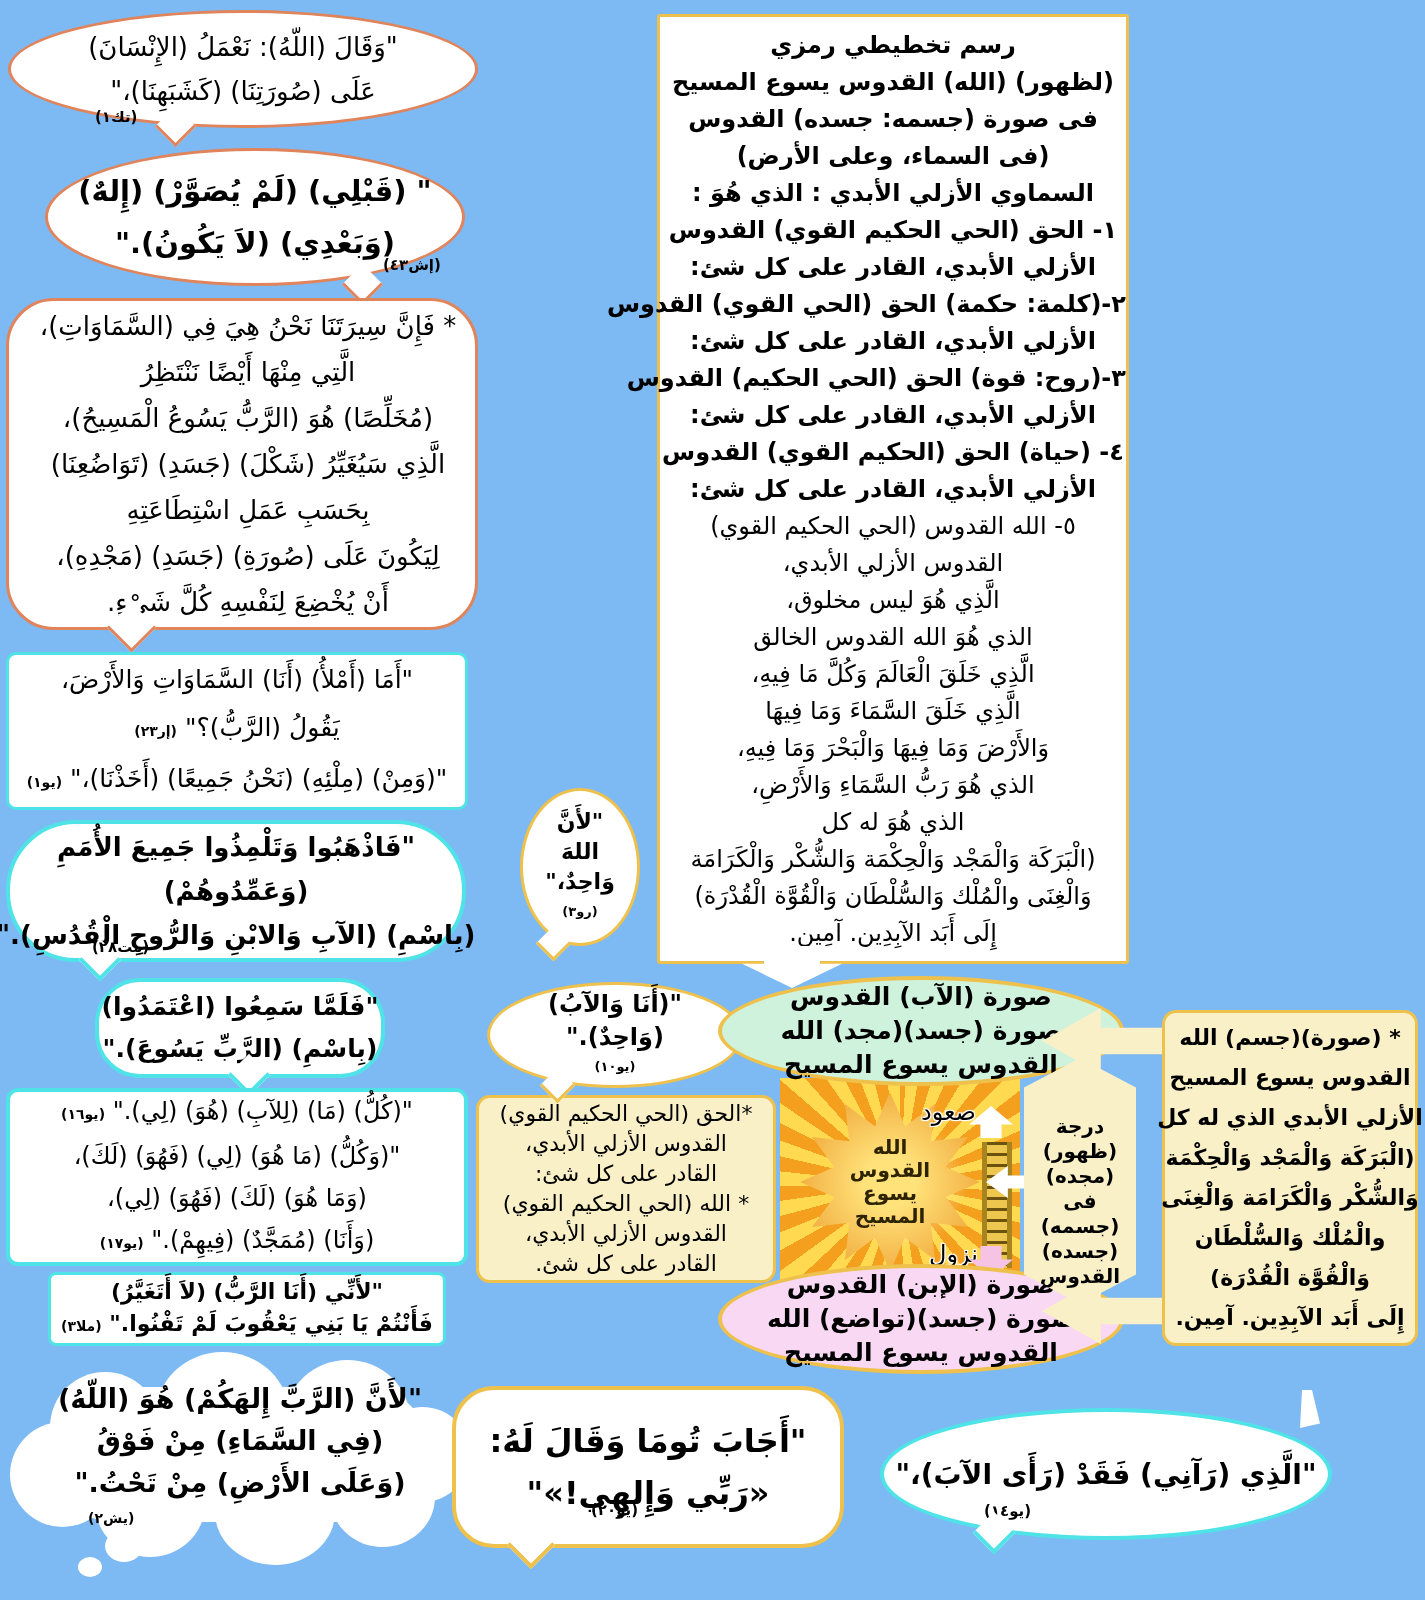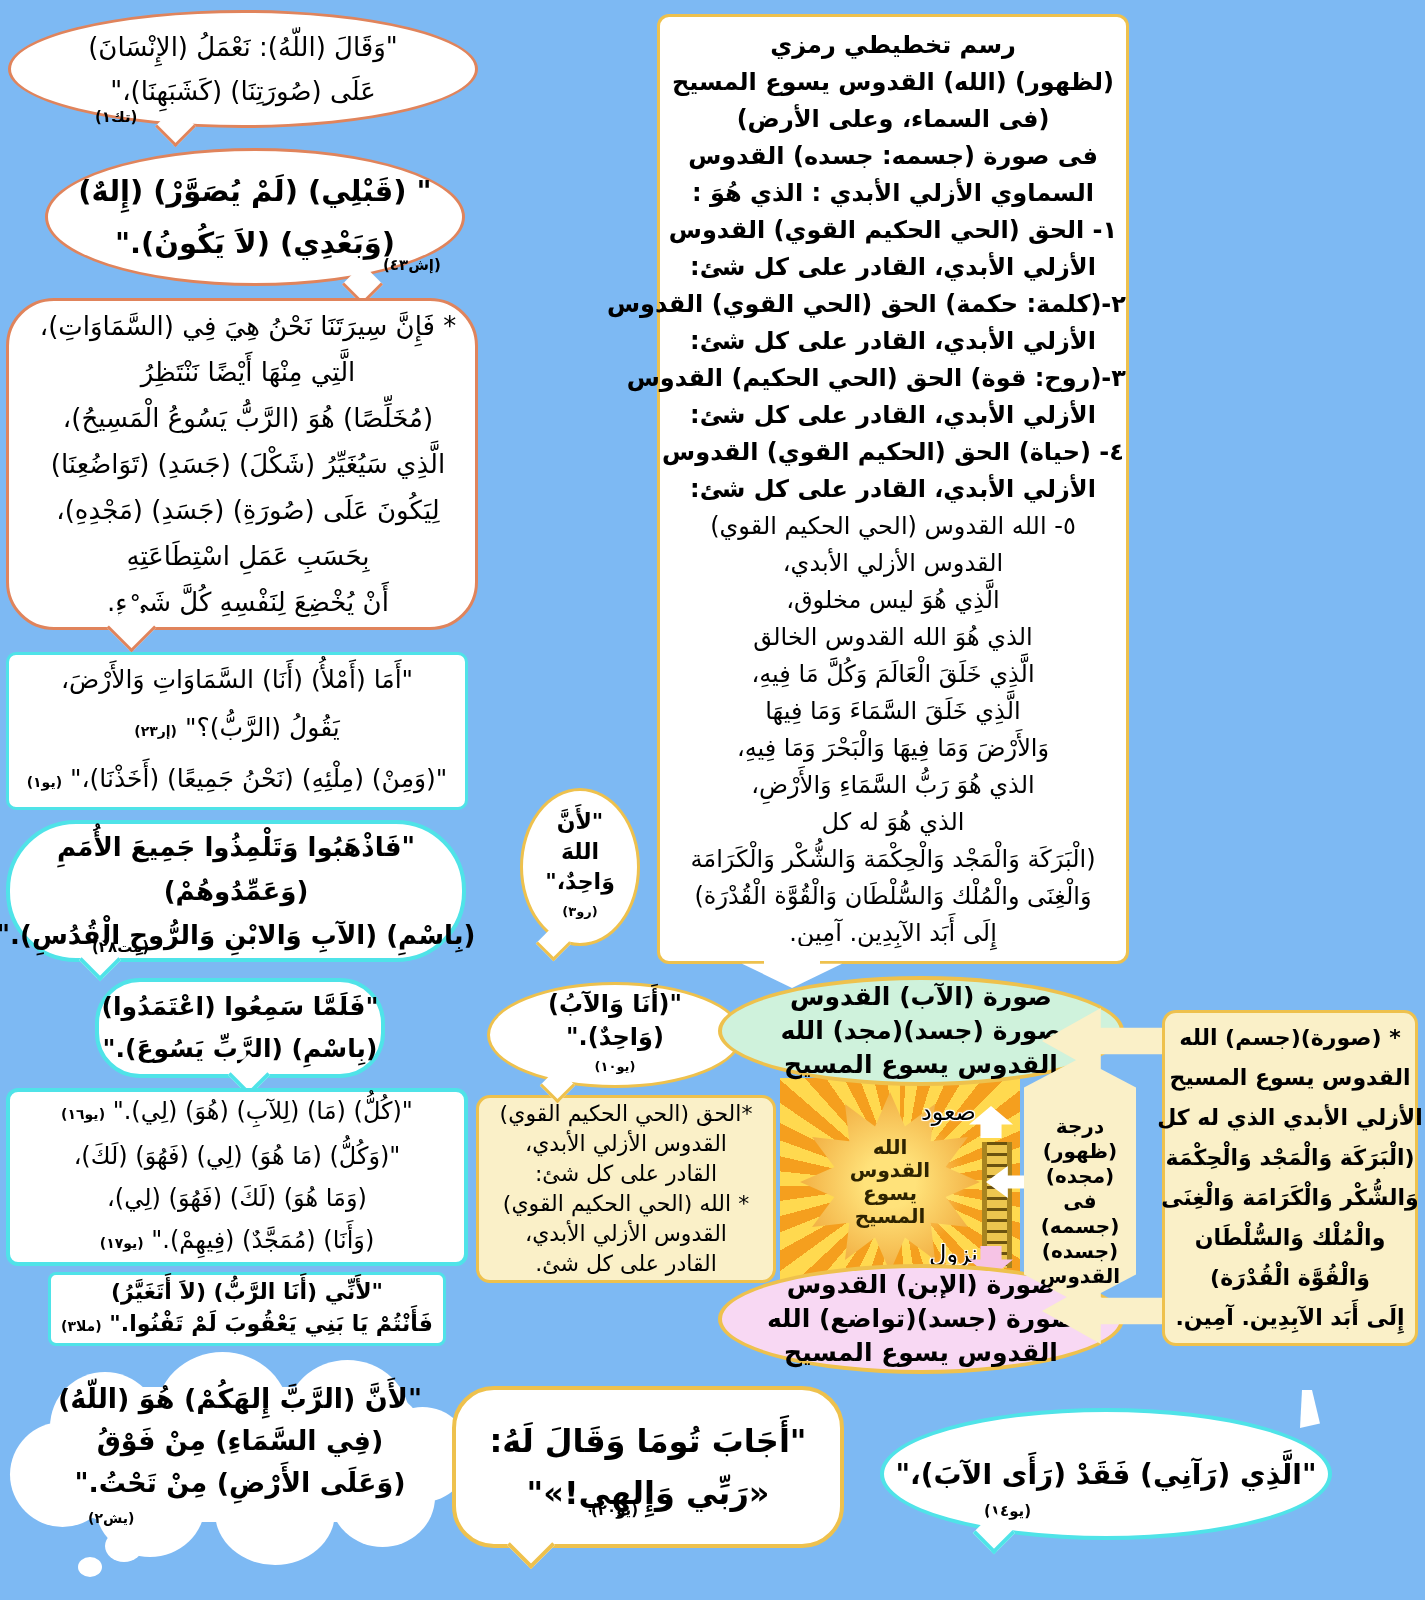--- a/index.html
+++ b/index.html
@@ -82,22 +82,22 @@
     <div class="ln">(وَبَعْدِي)  (لاَ يَكُونُ)."</div>
     <div class="tail t-or" style="left:300px;bottom:-16px;"></div>
   </div>
   <div class="stage-cite" style="left:383px;top:256px;">(إش٤٣)</div>
 
   <div class="bubble b-or" style="left:6px;top:298px;width:472px;height:332px;border-radius:48px;font-size:26px;line-height:46px;padding-left:12px;">
     <div class="ln">* فَإِنَّ سِيرَتَنَا نَحْنُ هِيَ فِي (السَّمَاوَاتِ)،</div>
     <div class="ln">الَّتِي مِنْهَا أَيْضًا نَنْتَظِرُ</div>
     <div class="ln">(مُخَلِّصًا) هُوَ (الرَّبُّ يَسُوعُ الْمَسِيحُ)،</div>
     <div class="ln">الَّذِي سَيُغَيِّرُ (شَكْلَ) (جَسَدِ) (تَوَاضُعِنَا)</div>
+    <div class="ln">بِحَسَبِ عَمَلِ اسْتِطَاعَتِهِ</div>
     <div class="ln">لِيَكُونَ عَلَى (صُورَةِ) (جَسَدِ) (مَجْدِهِ)،</div>
-    <div class="ln">بِحَسَبِ عَمَلِ اسْتِطَاعَتِهِ</div>
     <div class="ln">أَنْ يُخْضِعَ لِنَفْسِهِ كُلَّ شَيْءٍ.</div>
     <div class="tail t-or" style="left:105px;bottom:-18px;width:32px;height:32px;"></div>
   </div>
 
   <div class="bubble b-cy3" style="left:6px;top:652px;width:462px;height:158px;border-radius:10px;font-size:25px;line-height:48px;">
     <div class="ln">"أَمَا (أَمْلأُ) (أَنَا) السَّمَاوَاتِ وَالأَرْضَ،</div>
     <div class="ln">
       <span>يَقُولُ (الرَّبُّ)؟"</span>
       <span class="cite">(إر٢٣)</span>
     </div>
@@ -179,25 +179,25 @@
 
   <div class="bubble b-go" style="left:476px;top:1095px;width:300px;height:188px;border-radius:14px;background:var(--ly);font-size:22px;line-height:30px;z-index:2;">
     <div class="ln">*الحق (الحي الحكيم القوي)</div>
     <div class="ln">القدوس الأزلي الأبدي،</div>
     <div class="ln">القادر على كل شئ:</div>
     <div class="ln">* الله (الحي الحكيم القوي)</div>
     <div class="ln">القدوس الأزلي الأبدي،</div>
     <div class="ln">القادر على كل شئ.</div>
   </div>
 
-  <div class="panel b-go" style="left:657px;top:14px;width:472px;height:950px;border-radius:12px;padding-top:10px;font-size:24px;line-height:37px;z-index:1;">
+  <div class="panel b-go" style="left:657px;top:14px;width:472px;height:950px;border-radius:3px;padding-top:10px;font-size:24px;line-height:37px;z-index:1;">
     <div class="ln bold">رسم تخطيطي رمزي</div>
     <div class="ln bold">(لظهور) (الله) القدوس يسوع المسيح</div>
+    <div class="ln bold">فى صورة (جسمه: جسده) القدوس</div>
     <div class="ln bold">(فى السماء، وعلى الأرض)</div>
-    <div class="ln bold">فى صورة (جسمه: جسده) القدوس</div>
     <div class="ln bold">السماوي الأزلي الأبدي : الذي هُوَ :</div>
     <div class="ln bold">١- الحق (الحي الحكيم القوي) القدوس</div>
     <div class="ln bold">الأزلي الأبدي، القادر على كل شئ:</div>
     <div class="ln bold">٢-(كلمة: حكمة) الحق (الحي القوي) القدوس</div>
     <div class="ln bold">الأزلي الأبدي، القادر على كل شئ:</div>
     <div class="ln bold">٣-(روح: قوة) الحق (الحي الحكيم) القدوس</div>
     <div class="ln bold">الأزلي الأبدي، القادر على كل شئ:</div>
     <div class="ln bold">٤- (حياة) الحق (الحكيم القوي) القدوس</div>
     <div class="ln bold">الأزلي الأبدي، القادر على كل شئ:</div>
     <div class="ln">٥- الله القدوس (الحي الحكيم القوي)</div>

